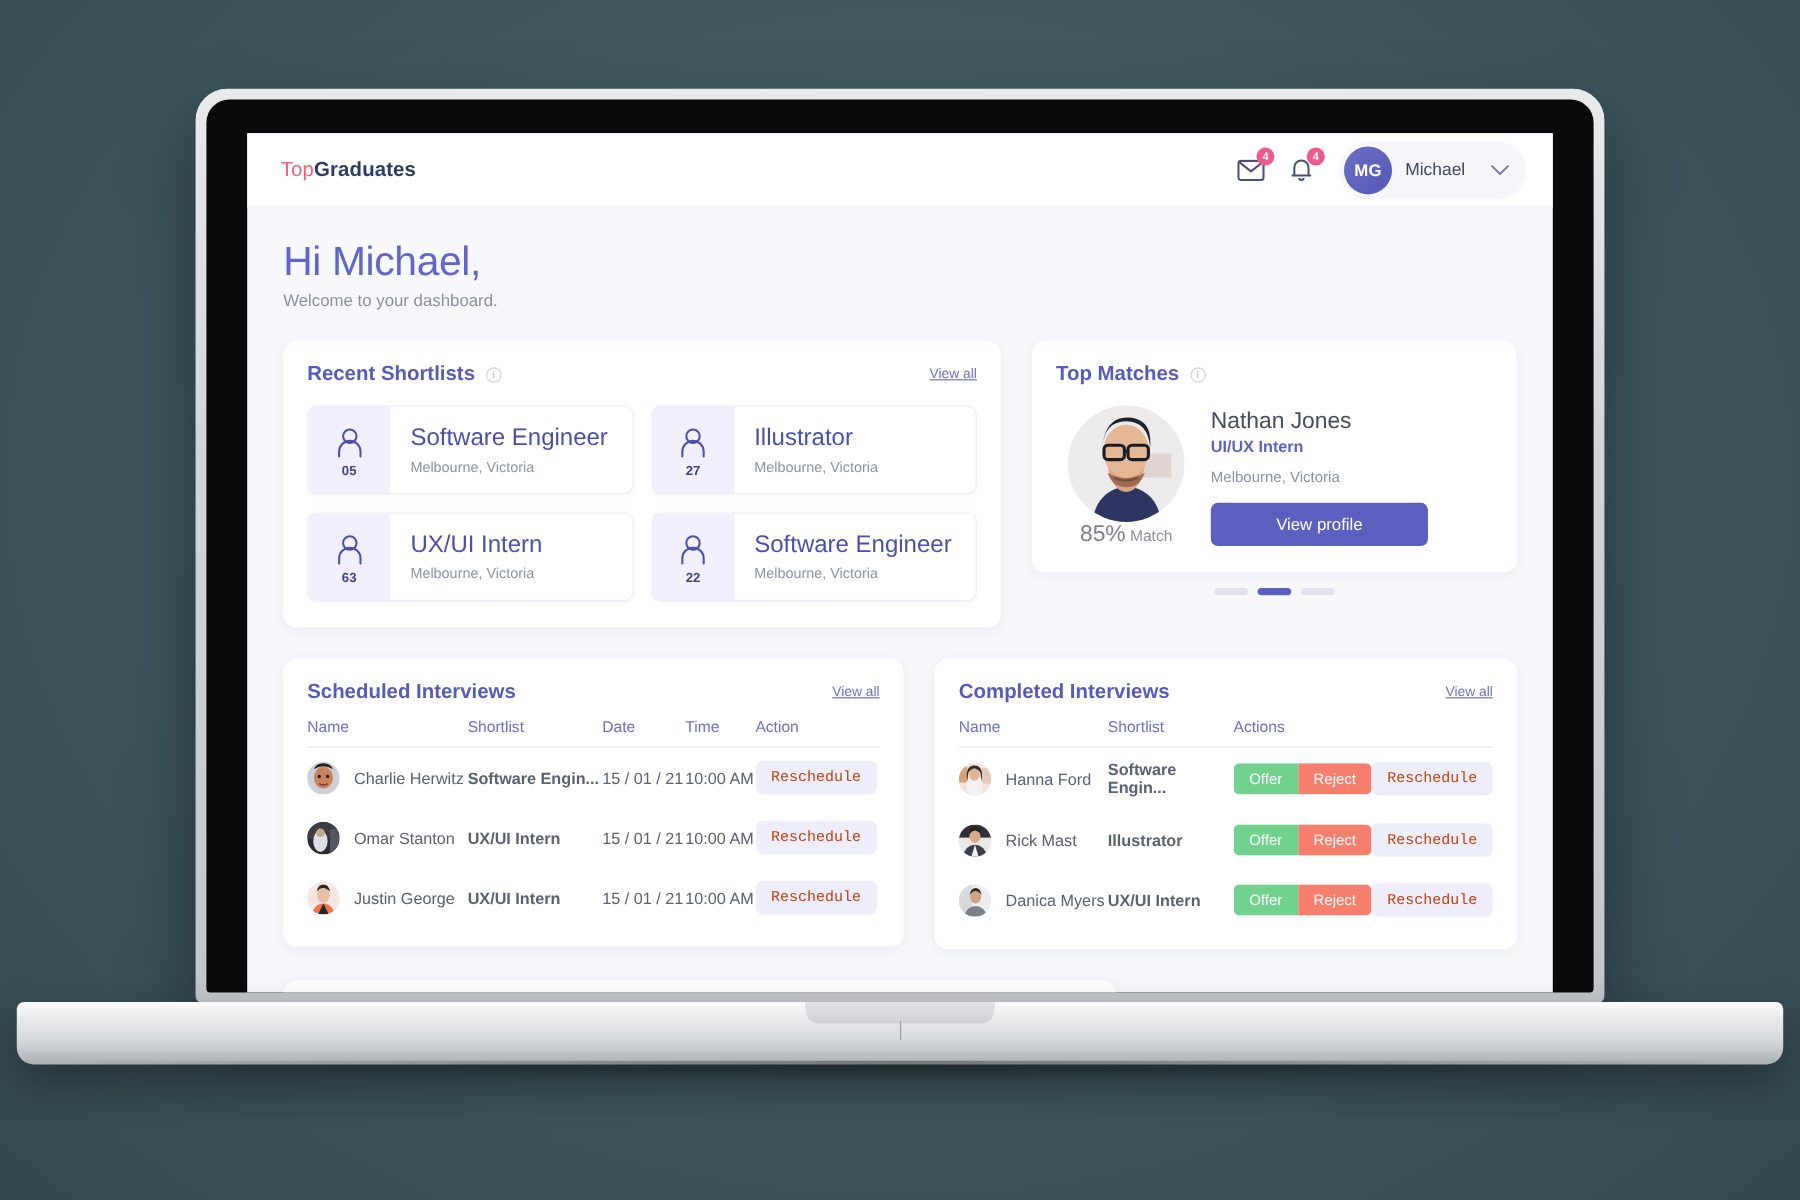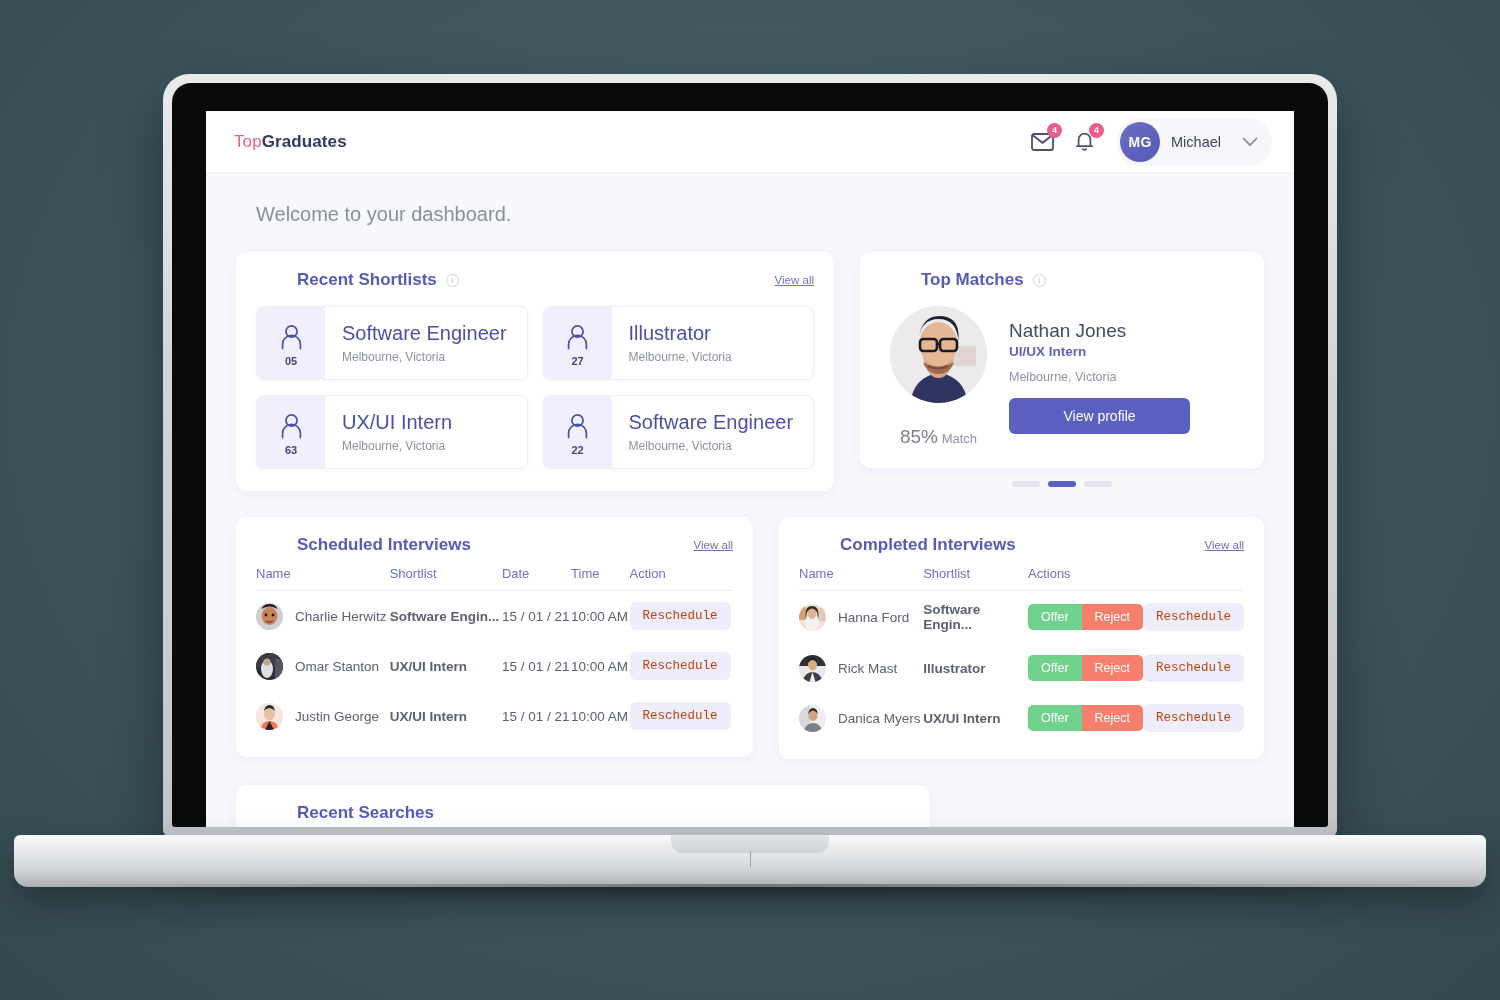--- a/index.html
+++ b/index.html
@@ -75,28 +75,28 @@
     width:40px;height:40px;border-radius:50%;
     background:linear-gradient(135deg,#6a6ec4,#5559b5);
     color:#fff;font-size:14px;font-weight:600;
     display:flex;align-items:center;justify-content:center;letter-spacing:.3px;
   }
   .uname { color:#3d4460; font-size:14.5px; }
   .chev { color:#7b82ae; font-size:13px; margin-left:10px; }
 
   .content { padding: 26px 30px 0 30px; height: calc(100% - 62px); overflow:hidden; }
   .greet { font-size:34px; color:#6166c8; font-weight:400; letter-spacing:-.3px; }
-  .greet-sub { font-size:20px; color:#8a8f9e; margin-top:4px;margin-left:20px; }
+  .greet-sub { font-size:14px; color:#8a8f9e; margin-top:4px; }
 
   .row { display:flex; gap:26px; margin-top:26px; align-items:flex-start; }
   .card {
     background:#fff; border-radius:11px; box-shadow:0 2px 10px rgba(80,90,140,.07);
   }
   .card-head { display:flex; align-items:center; }
-  .card-title { font-size:17px; color:#555bbb; font-weight:600;margin-left:41px; }
+  .card-title { font-size:17px; color:#555bbb; font-weight:600; }
   .info-i {
     width:13px;height:13px;border:1.3px solid #cfd2dd;border-radius:50%;
     color:#b9bdcb;font-size:9px;line-height:11px;text-align:center;
     margin-left:9px; font-style:normal; font-family:"Liberation Serif", serif;
   }
   .viewall { margin-left:auto; font-size:11.5px; color:#6b71c4;
              text-decoration:underline; cursor:pointer; }
 
   
   .shortlists { flex:1 1 630px; padding:18px 20px 22px 20px; }
@@ -112,21 +112,21 @@
   .sl-count { font-size:11px; font-weight:700; color:#3f4680; margin-top:5px; }
   .sl-body { padding:15px 0 15px 17px; }
   .sl-role { font-size:20px; color:#4a50a8; }
   .sl-loc { font-size:12px; color:#8d92a3; margin-top:5px; }
 
   
   .topmatches { width:404px; padding:18px 20px 20px 20px; }
   .tm-body { display:flex; align-items:center; gap:22px; margin-top:14px; padding:2px 4px 0 10px;}
   .tm-photo-wrap { display:flex; flex-direction:column; align-items:center; }
   .tm-photo { width:97px;height:97px;border-radius:50%; overflow:hidden; background:#e9e9ec; }
-  .tm-match { margin-top:23px; font-size:13px; color:#8d92a3; white-space:nowrap; }
+  .tm-match { margin-top:0; font-size:13px; color:#8d92a3; white-space:nowrap; }
   .tm-match b { font-size:19px; color:#7b7f8e; font-weight:400; }
   .tm-name { font-size:19px; color:#444b63; }
   .tm-role { font-size:13.5px; color:#5d63c2; font-weight:600; margin-top:2px; }
   .tm-loc { font-size:12.5px; color:#8d92a3; margin-top:11px; }
   .tm-btn {
     margin-top:14px; background:#5b5fc0; color:#fff; border:none; border-radius:6px;
     font-size:14px; padding:10px 0; width:181px; cursor:pointer;
     font-family:"Liberation Sans", sans-serif;
   }
   .dots { display:flex; gap:8px; justify-content:center; margin-top:13px; }
@@ -197,20 +197,21 @@
               <svg class="chev" width="16" height="10" viewBox="0 0 16 10">
                 <path d="M1.5 1.5 L8 8 L14.5 1.5" fill="none" stroke="#7b82ae" stroke-width="1.7" stroke-linecap="round"></path>
               </svg>
             </div>
           </div>
         </div>
 
         <div class="content">
 
           <div>
+            <div class="greet">Hi Michael,</div>
             <div class="greet-sub">Welcome to your dashboard.</div>
           </div>
 
           <div class="row">
 
             <div class="card shortlists">
               <div class="card-head">
                 <span class="card-title">Recent Shortlists</span>
                 <i class="info-i">i</i>
                 <span class="viewall">View all</span>

